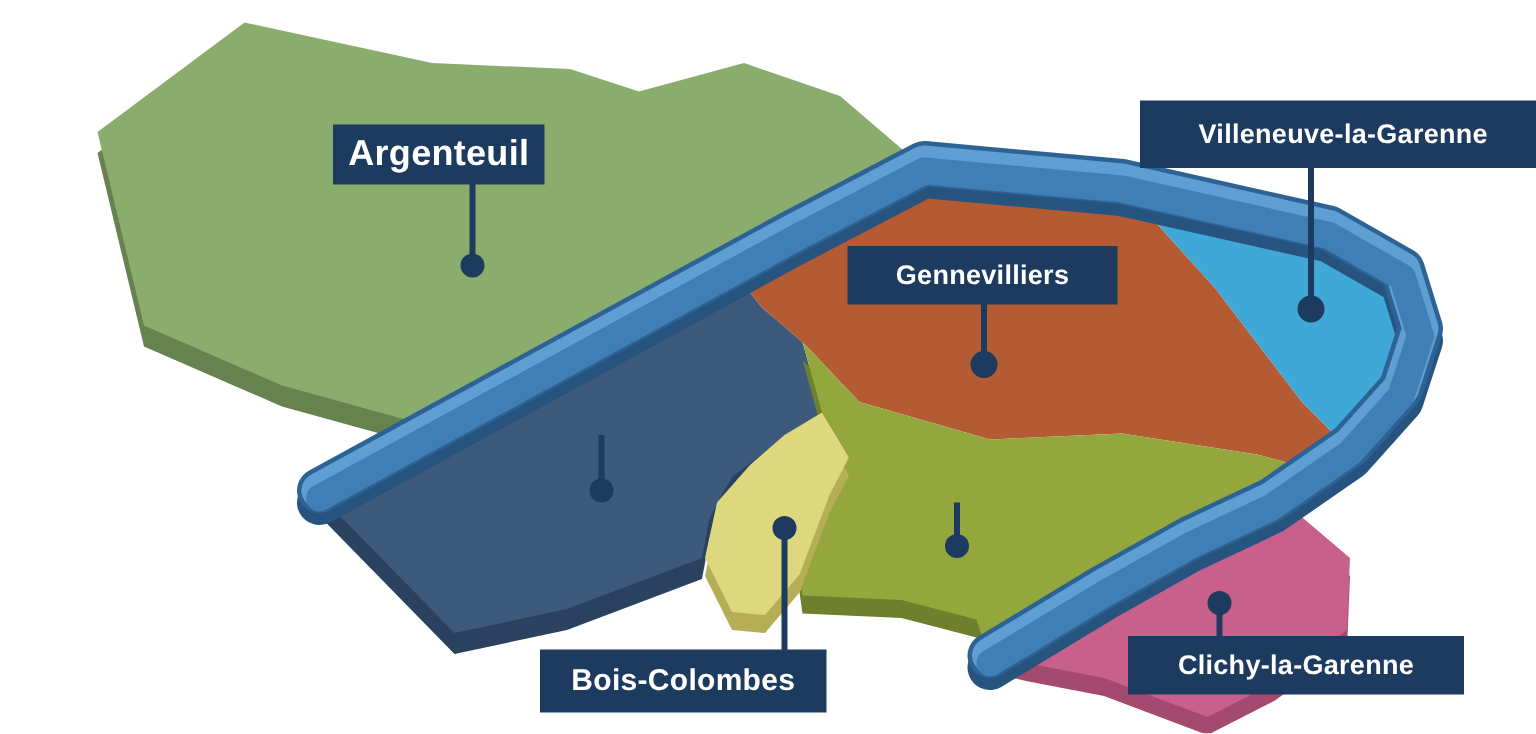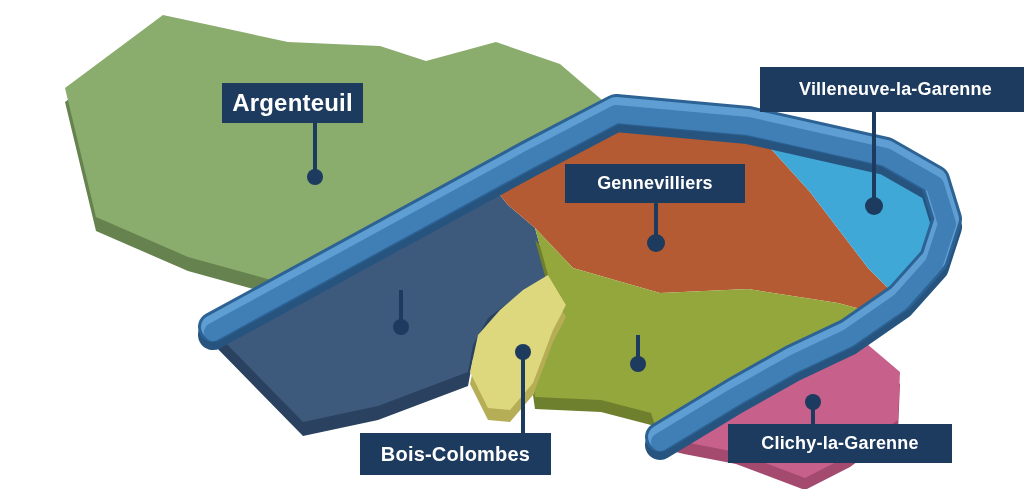--- a/index.html
+++ b/index.html
@@ -103,14 +103,14 @@
   <div class="map-label" style="left:174px; top:83px; width:141px; height:40px; font-size:24px;">Argenteuil</div>
 
   <div class="map-label" style="left:712px; top:67px; width:271px; height:45px;">Villeneuve-la-Garenne</div>
 
   <div class="map-label" style="left:517px; top:164px; width:180px; height:39px;">Gennevilliers</div>
 
 
 
   <div class="map-label" style="left:312px; top:433px; width:191px; height:42px; font-size:20px;">Bois-Colombes</div>
 
-  <div class="map-label" style="left:680px; top:424px; width:224px; height:39px;">Clichy-la-Garenne</div>
+  <div class="map-label" style="left:704px; top:424px; width:224px; height:39px;">Clichy-la-Garenne</div>
 </div>
 
 </body></html>

